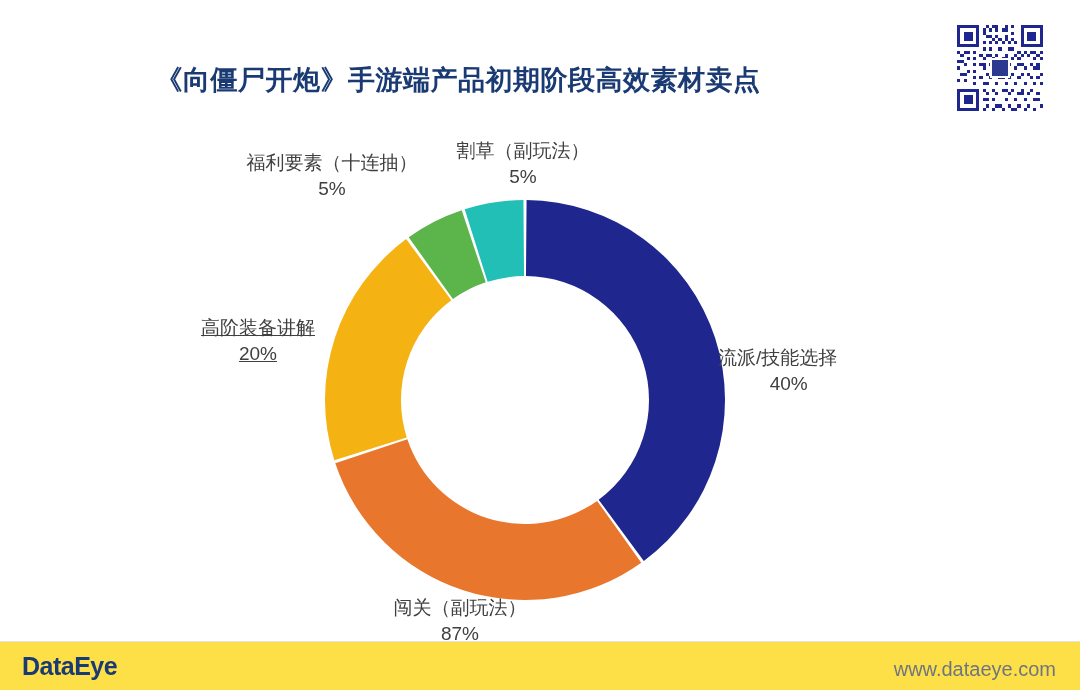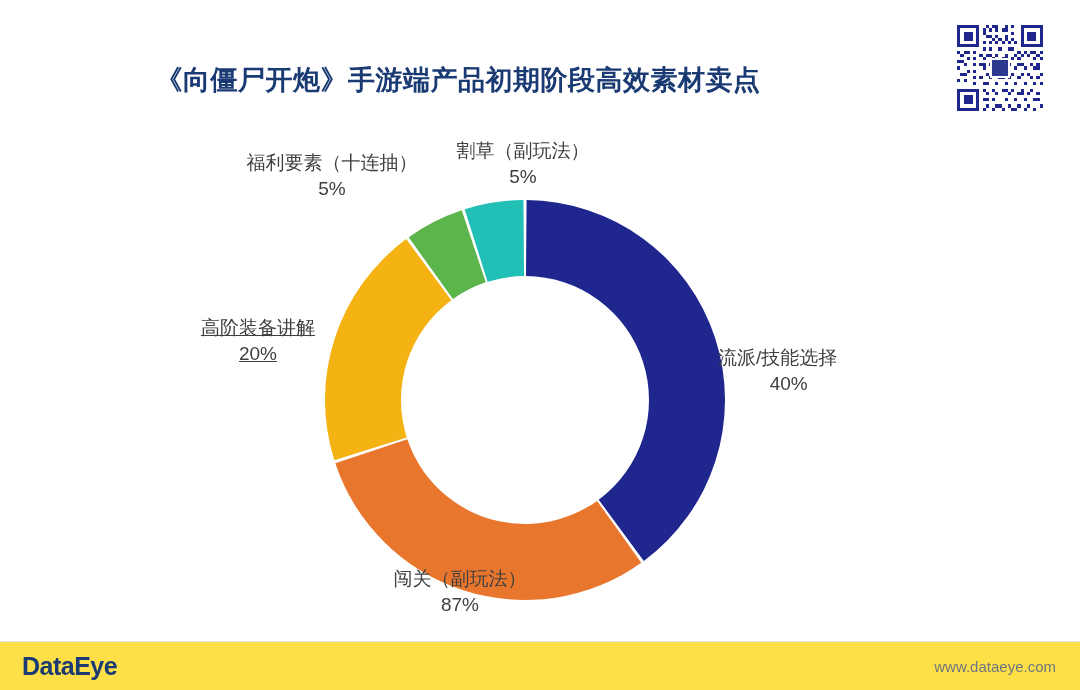--- a/index.html
+++ b/index.html
@@ -70,21 +70,21 @@
     text-align: center;
     white-space: nowrap;
   }
   .lbl .pct {
     display: block;
   }
 
   .lbl-main   { left: 718px; top: 325px; text-align: left; margin-top: 20px; }
   .lbl-main .pct { text-align: center; padding-left: 22px; }
 
-  .lbl-level  { left: 330px; top: 566px; width: 260px; }
+  .lbl-level  { left: 330px; top: 595px; width: 260px; }
   .lbl-equip  { left: 148px; top: 315px; width: 220px; text-decoration: underline; }
   .lbl-welf   { left: 212px; top: 150px; width: 240px; }
   .lbl-mow    { left: 408px; top: 138px; width: 230px; }
 
   
   .footer {
     position: absolute;
     left: 0;
     bottom: 0;
     width: 1080px;
@@ -98,21 +98,21 @@
     top: 10px;
     font-size: 25px;
     font-weight: bold;
     color: #1a3a73;
     letter-spacing: -0.5px;
   }
   .site {
     position: absolute;
     right: 24px;
     top: 16px;
-    font-size: 15px;
+    font-size: 20px;
     color: #6f7580;
   }
 </style>
 </head>
 <body>
 
 <div class="page">
 
   <div class="title">《向僵尸开炮》手游端产品初期阶段高效素材卖点</div>
 

